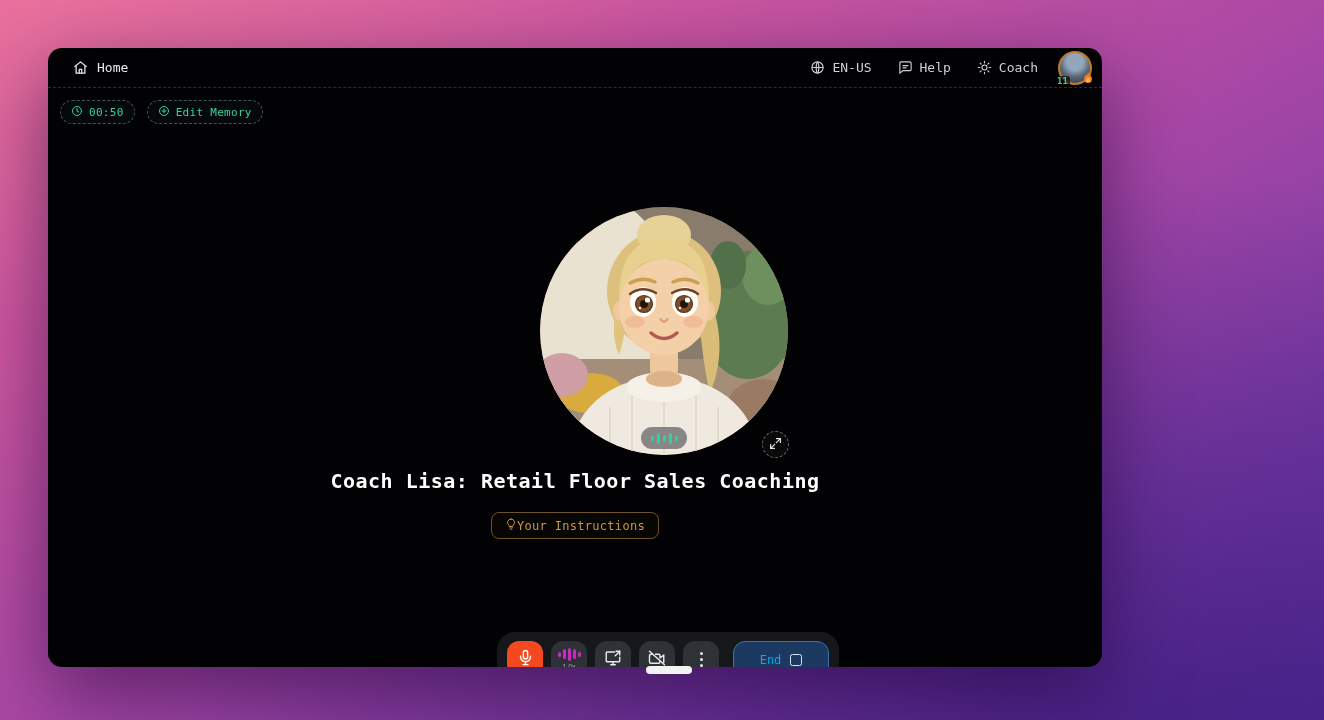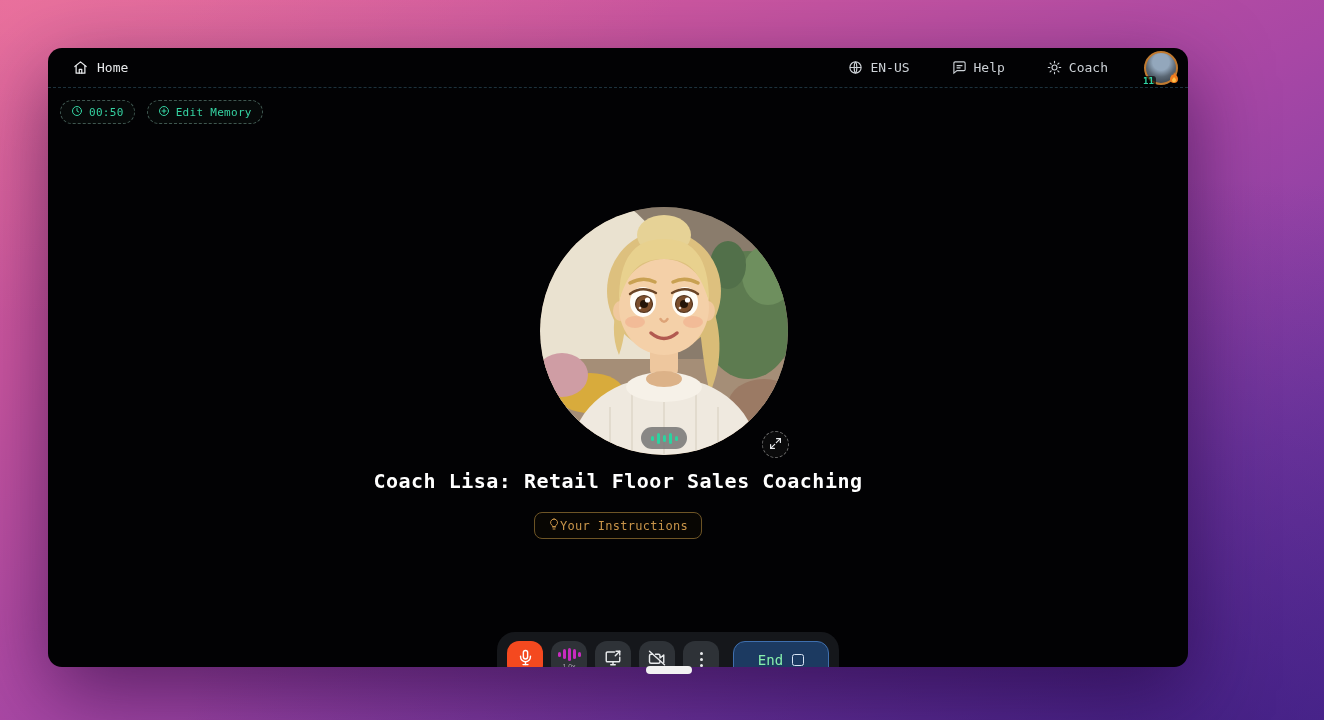--- a/index.html
+++ b/index.html
@@ -5,32 +5,32 @@
   html,body{margin:0;padding:0;}
   body{
     width:1324px;height:720px;position:relative;overflow:hidden;
     font-family:"DejaVu Sans Mono","Liberation Mono",monospace;
     background:
       radial-gradient(120% 130% at 88% 105%, rgba(48,16,110,.55), rgba(48,16,110,0) 62%),
       radial-gradient(90% 90% at 2% -5%, rgba(255,150,160,.30), rgba(255,150,160,0) 55%),
       linear-gradient(152deg,#e2639c 0%,#cb56a0 26%,#a847a5 52%,#7a3ca6 78%,#5a33a0 100%);
   }
   .window{
-    position:absolute;left:48px;top:48px;width:1140px;height:619px;
+    position:absolute;left:48px;top:48px;width:1054px;height:619px;
     background:#020204;border-radius:14px;overflow:hidden;
     box-shadow:0 26px 80px rgba(25,0,50,.55);
   }
   
   .topbar{
     position:absolute;left:0;top:0;right:0;height:40px;display:flex;align-items:center;
     padding:0 10px 0 25px;box-sizing:border-box;
     border-bottom:1px dashed rgba(70,128,155,.38);
   }
   .tb-left{display:flex;align-items:center;gap:9px;color:#e7e9eb;font-size:13px;}
-  .tb-right{margin-left:auto;display:flex;align-items:center;gap:42px;}
+  .tb-right{margin-left:auto;display:flex;align-items:center;gap:26px;}
   .tb-item{display:flex;align-items:center;gap:7px;color:#ccd1d6;font-size:13px;cursor:default;}
   .tb-item svg,.tb-left svg{display:block;}
   .avatar-wrap{position:relative;width:34px;height:34px;margin-left:-6px;}
   .avatar{
     width:30px;height:30px;border-radius:50%;border:2px solid #c07a30;box-sizing:content-box;
     background:
       radial-gradient(circle at 50% 30%, #93a7bc 0 32%, #5a6774 58%, #2e353e 100%);
   }
   .avatar-level{
     position:absolute;left:-3px;bottom:-2px;color:#2fd6a5;font-size:9px;font-weight:bold;
@@ -81,21 +81,21 @@
     cursor:pointer;flex:0 0 auto;padding:0;
   }
   .cbtn.mic{background:#f4491f;}
   .speed-bars{display:flex;align-items:center;gap:2px;height:13px;}
   .speed-bars i{display:block;width:3px;border-radius:1.5px;background:#c92bc0;}
   .speed-label{color:#aaa2b1;font-size:7px;line-height:8px;margin-top:2px;}
   .kebab{display:flex;flex-direction:column;gap:3px;}
   .kebab i{width:3px;height:3px;border-radius:50%;background:#e8eaec;display:block;}
   .end-btn{
     margin-left:auto;width:96px;height:38px;border-radius:12px;box-sizing:border-box;
-    background:#1c3a61;border:1.5px solid #3f6fae;color:#86efac;font-size:14px;
+    background:#1c3a61;border:1.5px solid #3f6fae;color:#0ea5e9;font-size:12px;
     display:flex;align-items:center;justify-content:center;gap:9px;cursor:pointer;
     font-family:inherit;
   }
   .stop-square{width:12px;height:12px;border:1.5px solid #d7e3f4;border-radius:2.5px;box-sizing:border-box;}
   
   .home-pill{
     position:absolute;left:646px;top:666px;width:46px;height:8px;border-radius:4px;
     background:#f2f2f2;z-index:6;
   }
   .side-btn{

